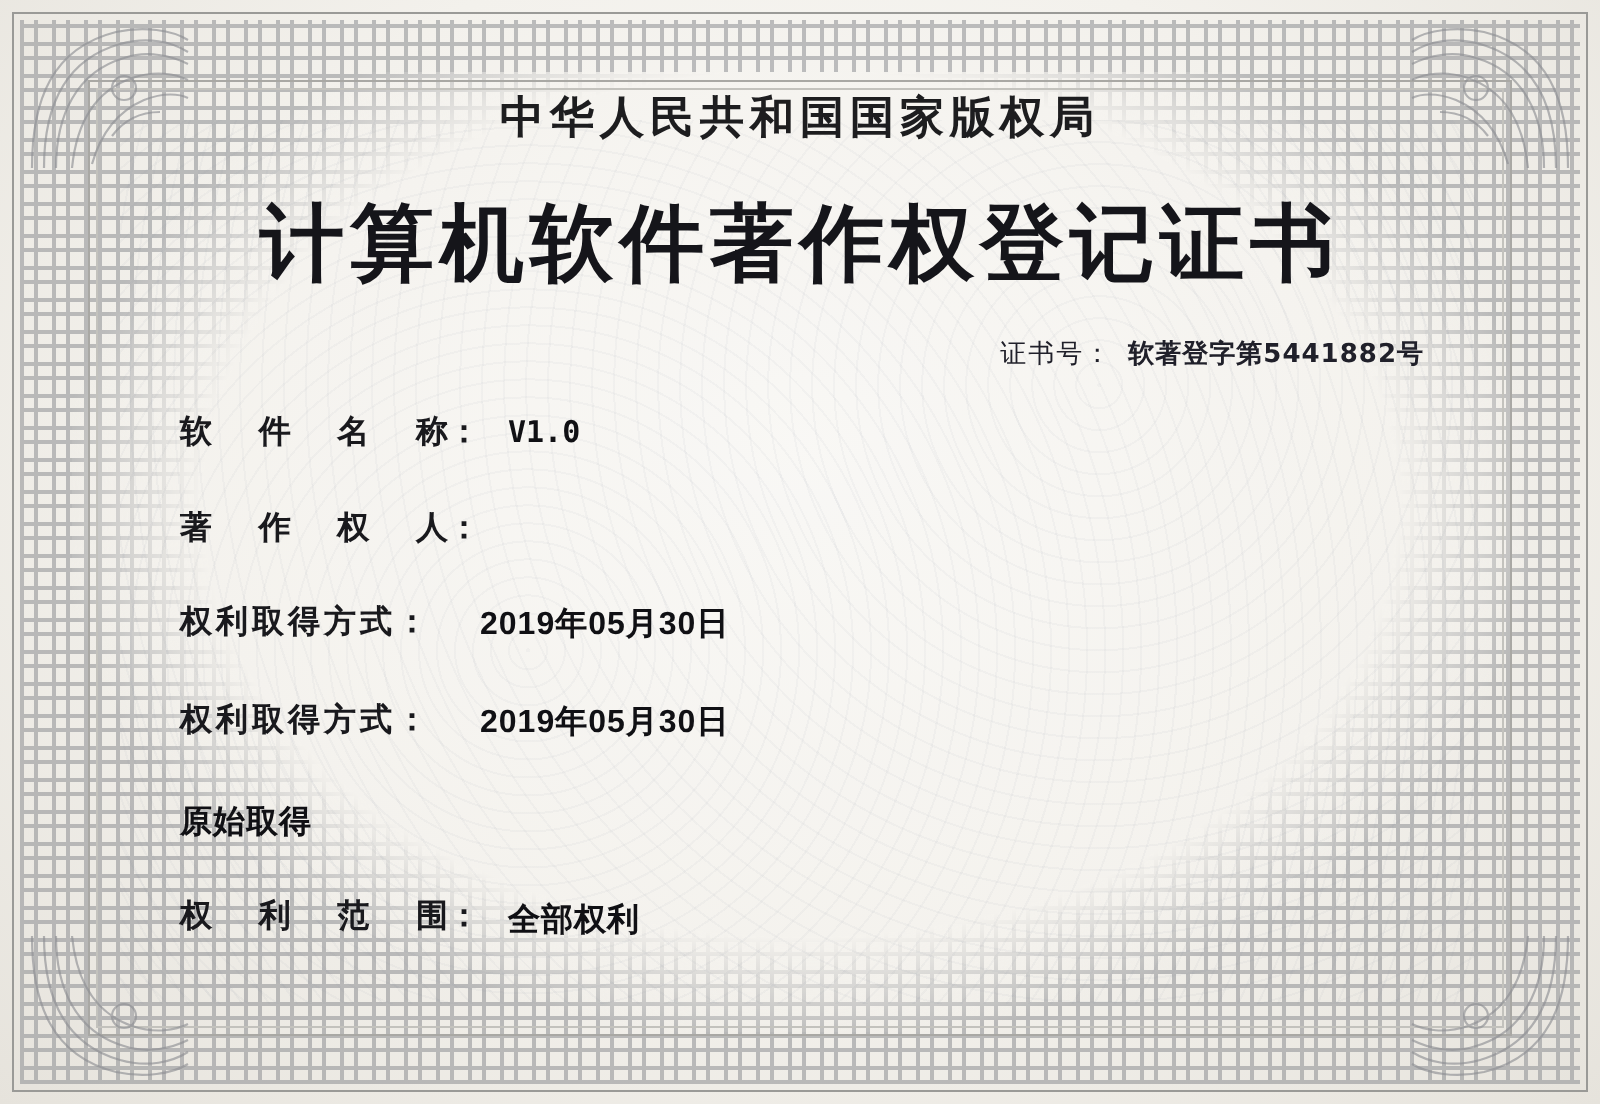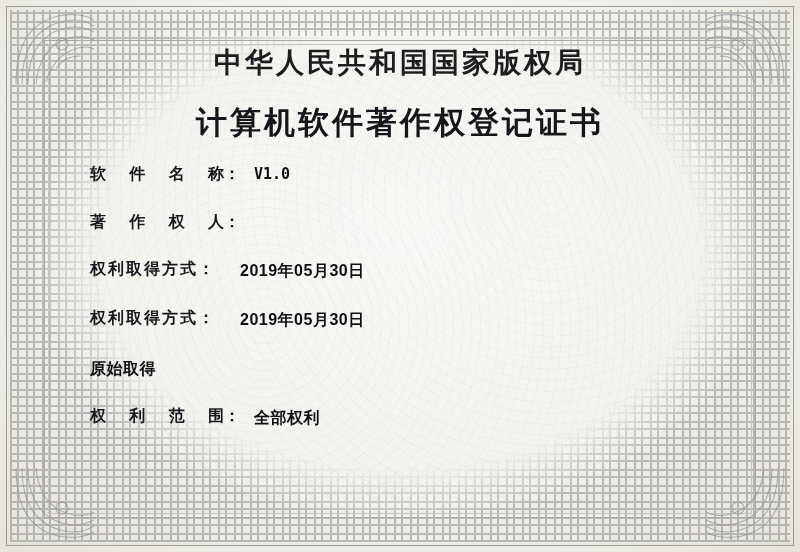--- a/index.html
+++ b/index.html
@@ -91,30 +91,30 @@
 
   
   .content {
     position: absolute;
     left: 60px; top: 30px; right: 60px; bottom: 0;
   }
 
   .title-main {
     text-align: center;
     font-family: "DejaVu Serif", "Liberation Serif", serif;
-    font-size: 28px;
+    font-size: 22px;
     font-weight: 700;
     letter-spacing: 3px;
     color: #1d1d1f;
     margin-top: 14px;
   }
   .title-sub {
     text-align: center;
     font-family: "DejaVu Serif", "Liberation Serif", serif;
-    font-size: 31px;
+    font-size: 42px;
     font-weight: 700;
     letter-spacing: 3px;
     color: #15151a;
     margin-top: 20px;
   }
 
   .cert-no {
     margin-top: 18px;
     text-align: right;
     padding-right: 28px;
@@ -217,20 +217,23 @@
       <path d="M24 74 C26 54 34 36 54 29 C66 25 76 27 82 30"></path>
       <circle cx="50" cy="34" r="6"></circle>
     </g>
   </svg>
 
   <div class="content">
 
     <div class="title-main">中华人民共和国国家版权局</div>
     <div class="title-sub">计算机软件著作权登记证书</div>
 
+    <div class="cert-no">
+      <span class="label">证书号：</span><span class="value">软著登字第5441882号</span>
+    </div>
 
     <div class="fields">
 
       <div class="field-row">
         <div class="field-label spaced">
           <span>软</span>
           <span>件</span>
           <span>名</span>
           <span>称：</span>
         </div>

